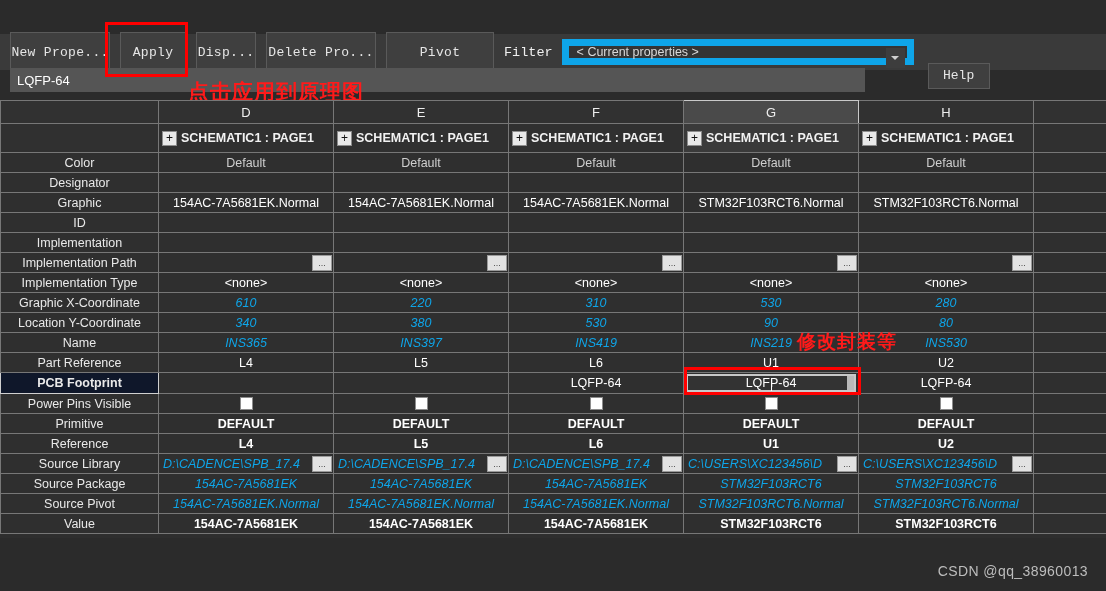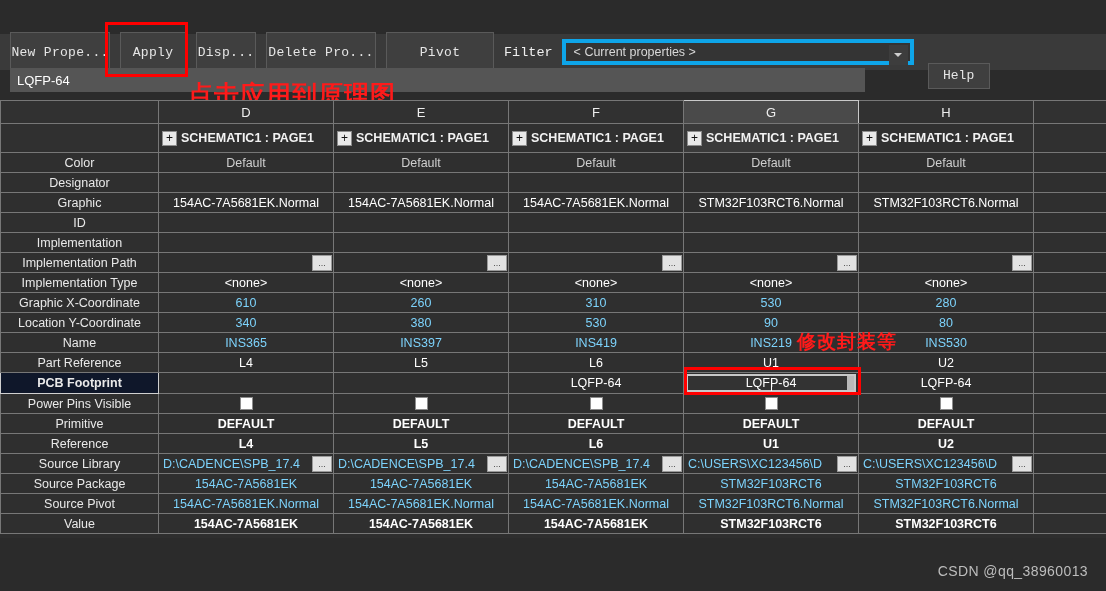--- a/index.html
+++ b/index.html
@@ -40,21 +40,21 @@
   .tlabel {
     color: #f0f0f0;
     font-family: "Liberation Mono", monospace;
     font-size: 13.5px;
     margin-right: 9px;
     white-space: nowrap;
   }
   .combo {
     width: 352px; height: 26px;
     background: #343434;
-    border: 4px solid #0ea5e9;
+    border: 7px solid #0ea5e9;
     display: flex; align-items: center;
     position: relative;
     margin-right: 14px;
   }
   .combo .cval {
     color: #d8d8d8; font-size: 12.5px;
     padding-left: 8px; white-space: nowrap;
   }
   .combo .arrowbox {
     position: absolute; right: 2px; top: 2px;
@@ -91,21 +91,21 @@
 
   
   .redbox { position: absolute; border: 3px solid #ff0000; pointer-events: none; }
   #redbox-apply { left: 105px; top: 22px; width: 83px; height: 55px; }
   #redbox-cell   { left: 684px; top: 367px; width: 177px; height: 28px; }
 
   .redtext {
     position: absolute;
     color: #ff1a1a;
     font-family: "Liberation Sans", sans-serif;
-    font-size: 25px;
+    font-size: 21px;
     font-weight: 700;
     white-space: nowrap;
     letter-spacing: 1px;
   }
   #anno-apply { left: 188px; top: 78px; }
   #anno-cell  { left: 797px; top: 329px; font-size: 19px; }
 
   
   .grid {
     position: absolute; left: 0; top: 100px;
@@ -166,21 +166,21 @@
   td.rowlabel { background: #2f2f2f; color: #ececec; text-align: center; font-size: 12.5px; }
   td.rowlabel.active {
     background: #0f172a;
     font-weight: bold;
     border: 1px solid #d0d0d0;
   }
   td.blank { background: #2b2b2b; border-left: 1px solid #2b2b2b; }
 
   
   .v-normal { color: #ffffff; }
-  .v-italic { color: #7dd3fc; }
+  .v-italic { color: #0ea5e9; font-style: italic; }
   .v-bold   { color: #ffffff; font-weight: bold; }
   .v-dim    { color: #cfcfcf; }
 
   td.hatch {
     background-image: repeating-linear-gradient(
       -45deg, #3a3a3a 0px, #3a3a3a 2px, #2f2f2f 2px, #2f2f2f 6px);
   }
 
   
   td.dsep { border-left: 1px dotted #6e6e6e; border-right: 1px dotted #6e6e6e;
@@ -453,21 +453,21 @@
             <div class="v-normal">&lt;none&gt;</div>
           </td>
           <td class="blank"></td>
         </tr>
         <tr>
           <td class="rowlabel">Graphic X-Coordinate</td>
           <td class="dsep">
             <div class="v-italic">610</div>
           </td>
           <td class="dsep">
-            <div class="v-italic">260</div>
+            <div class="v-italic">220</div>
           </td>
           <td class="dsep">
             <div class="v-italic">310</div>
           </td>
           <td class="dsep selcol">
             <div class="v-italic">530</div>
           </td>
           <td class="dsep">
             <div class="v-italic">280</div>
           </td>

